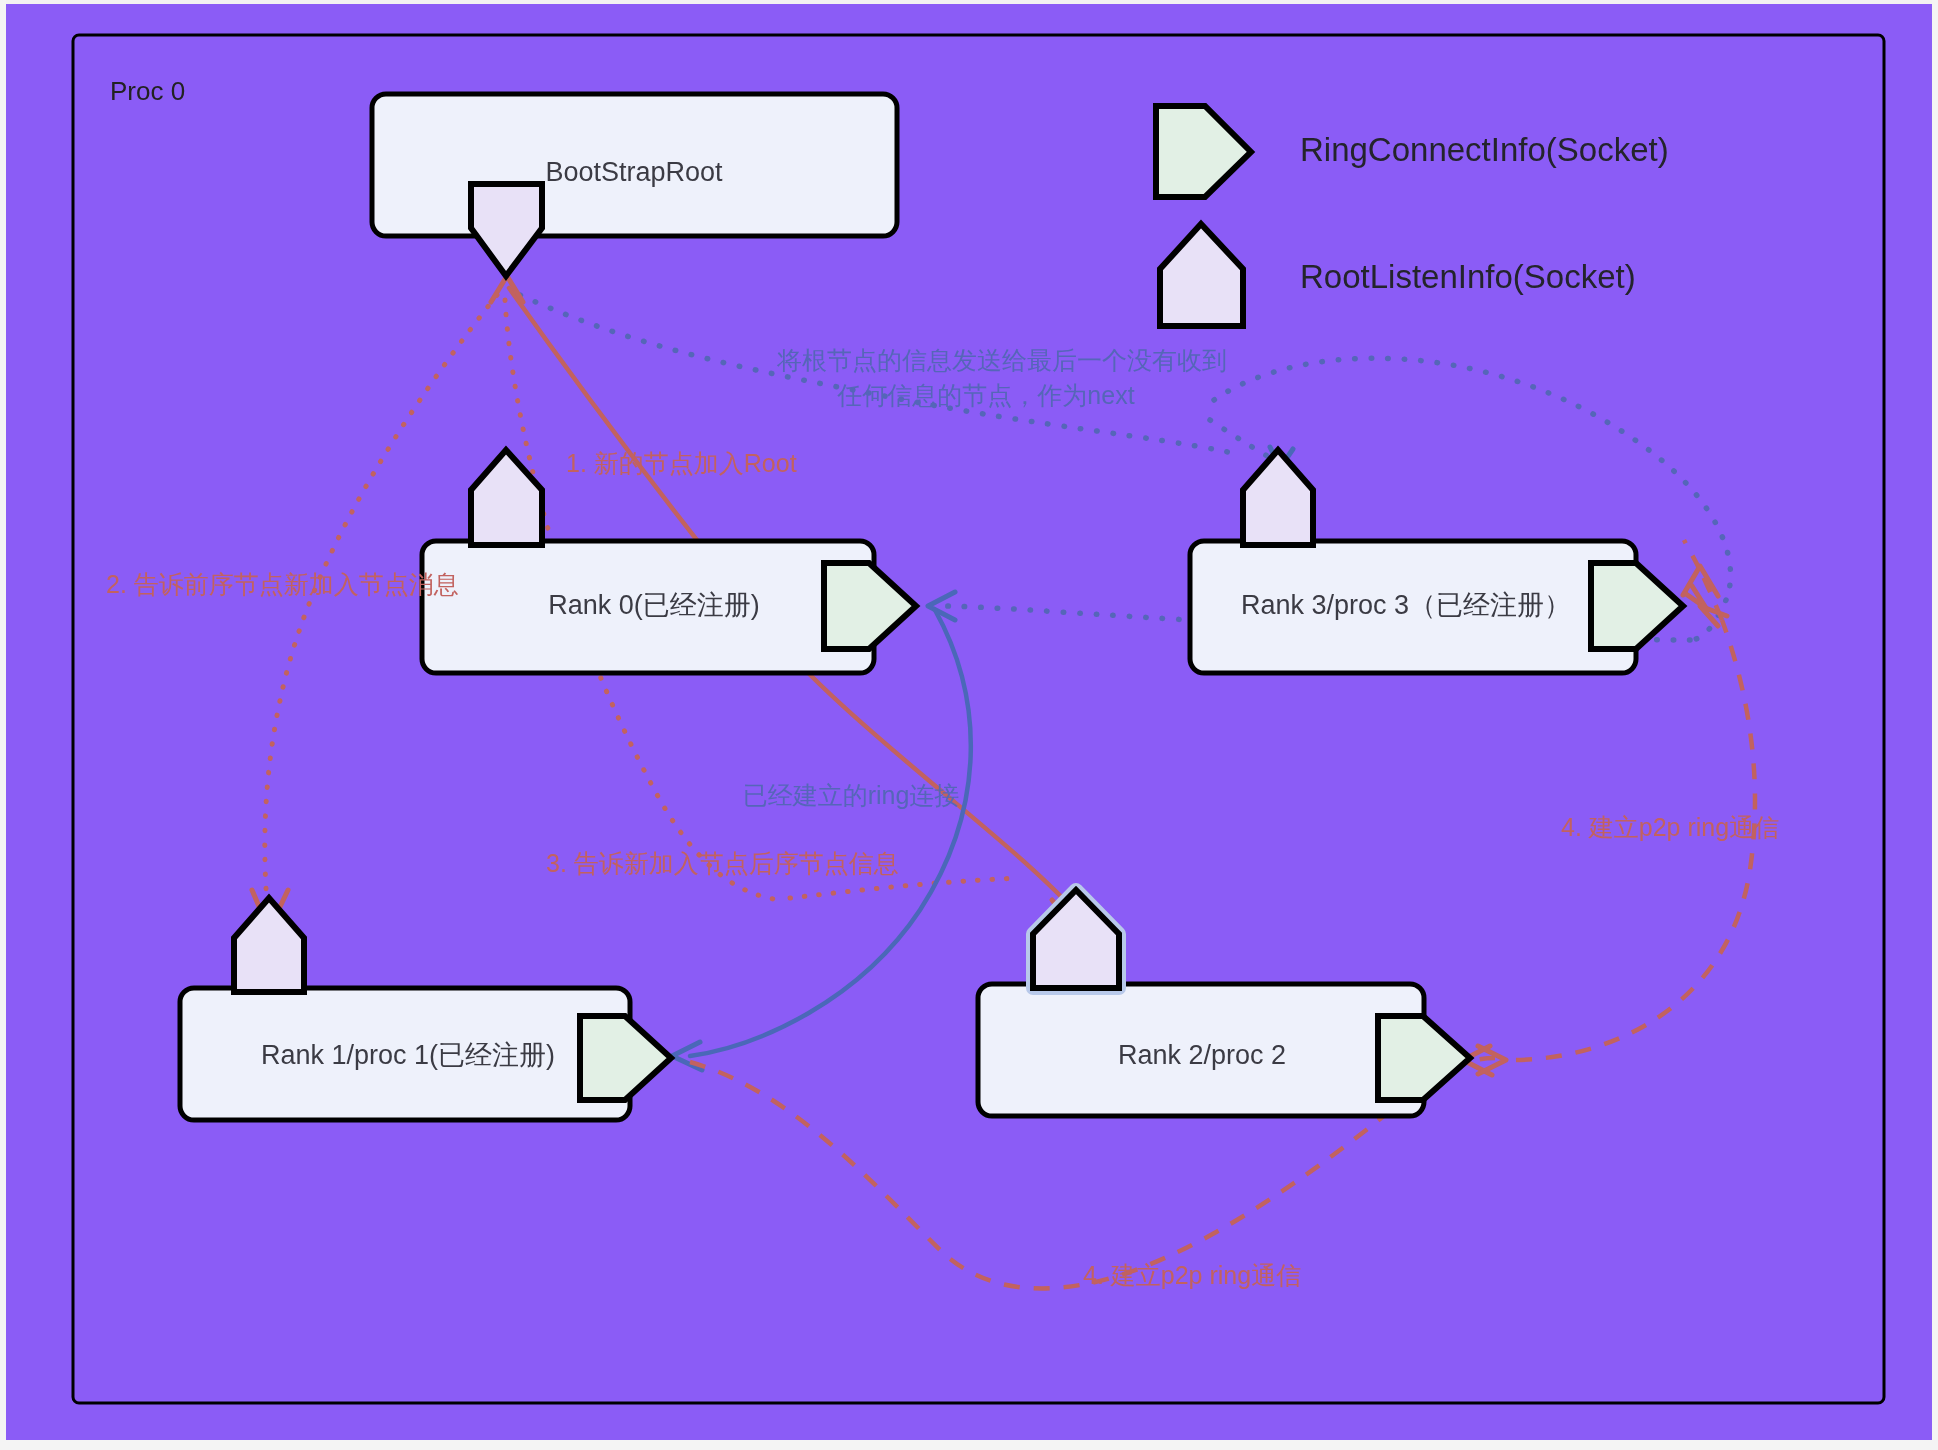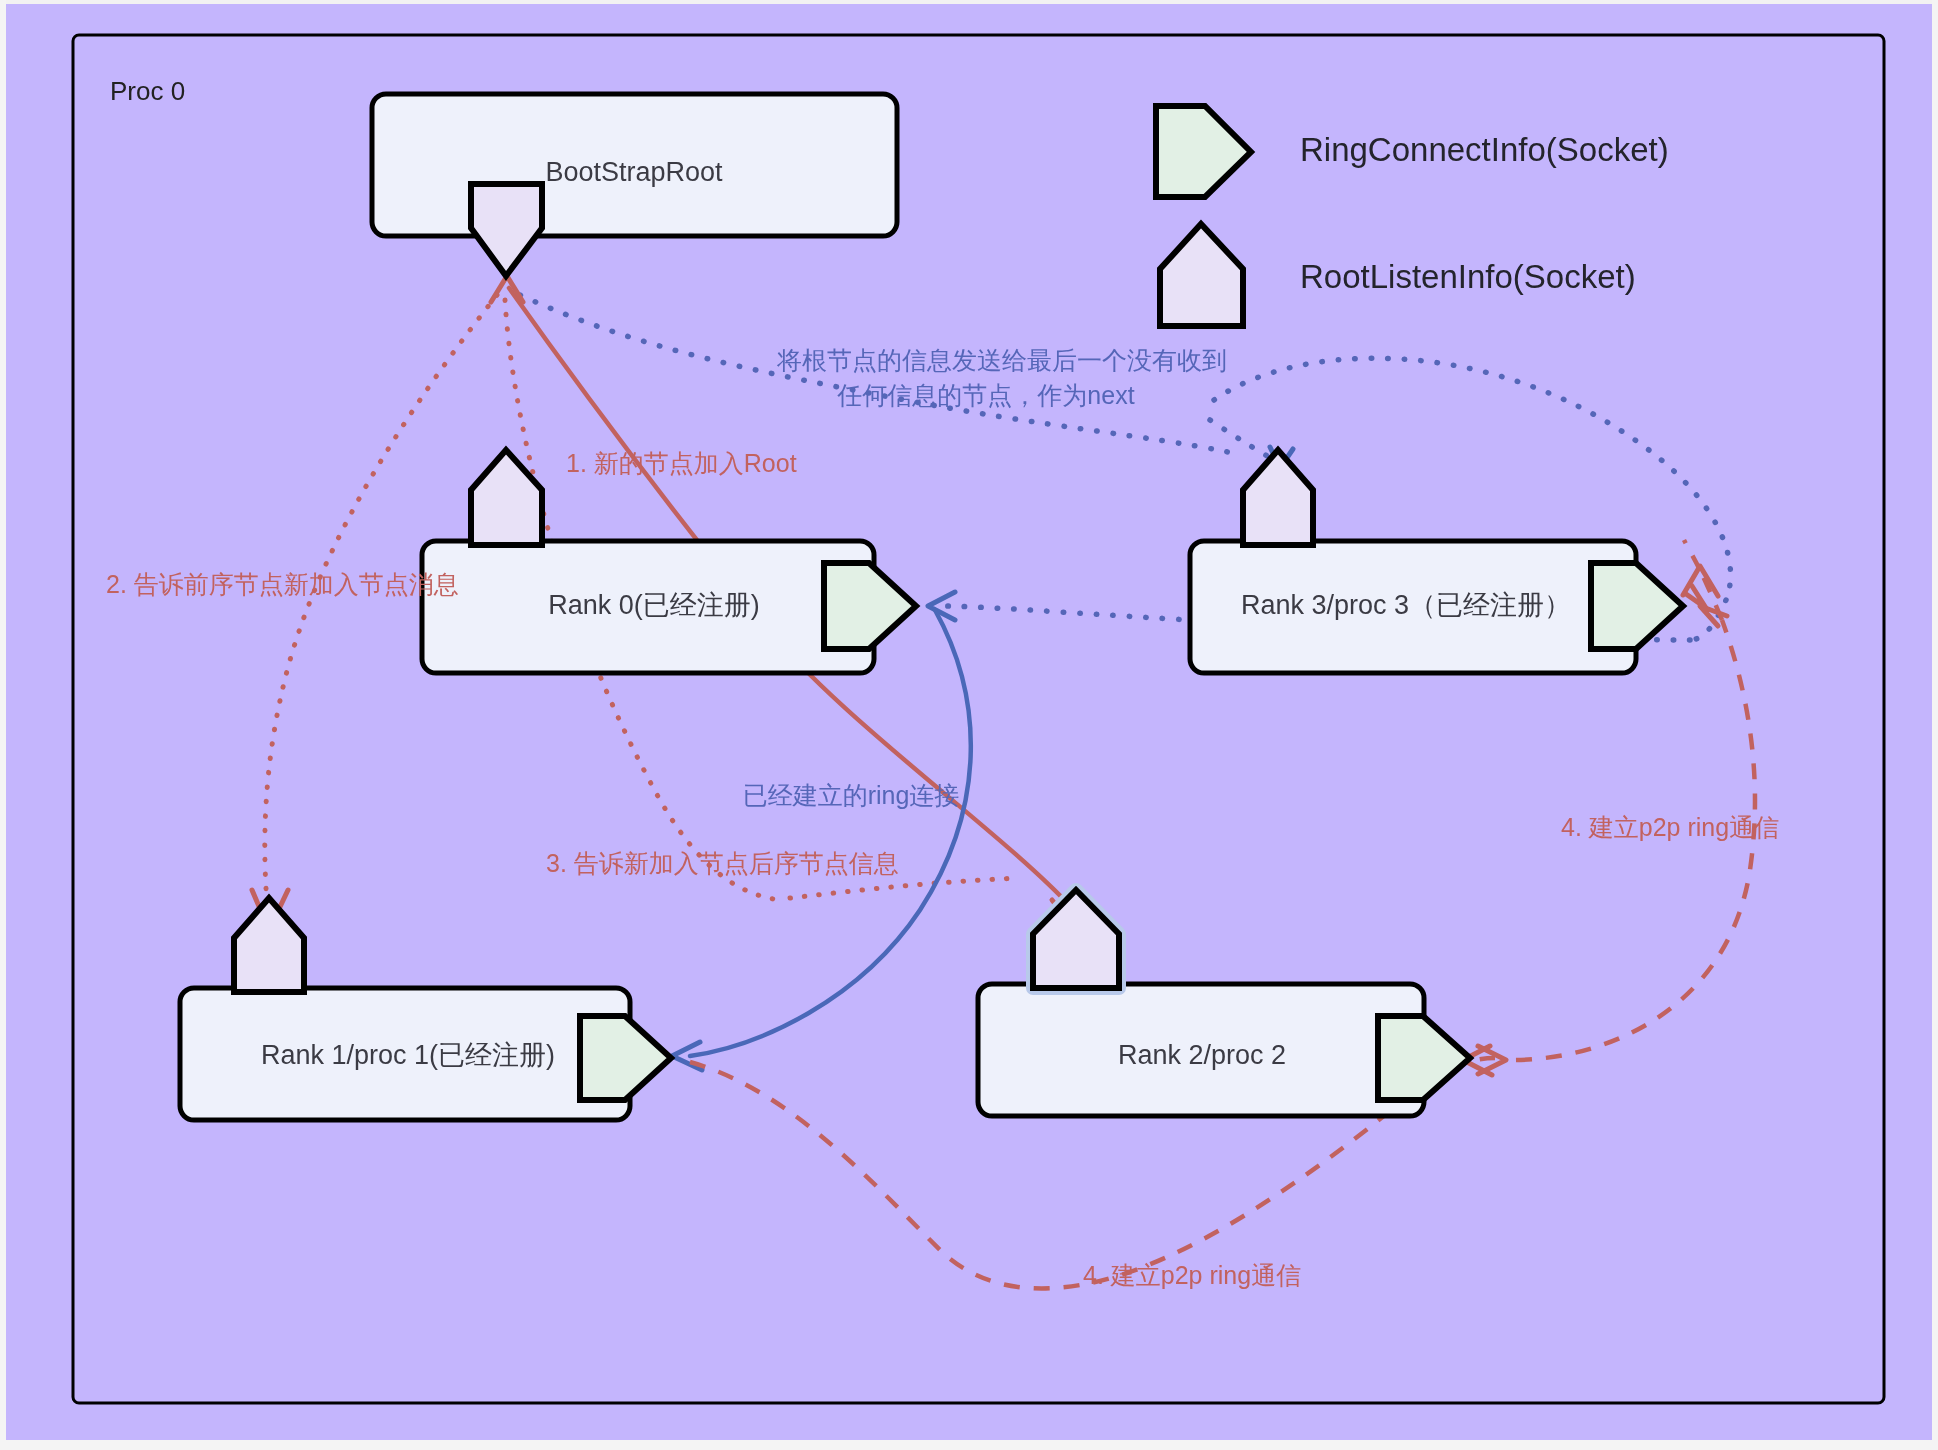--- a/index.html
+++ b/index.html
@@ -5,21 +5,21 @@
   html, body {
     margin: 0;
     padding: 0;
     background: #ffffff;
     font-family: "Liberation Sans", "DejaVu Sans", sans-serif;
   }
   #stage {
     position: relative;
     width: 1938px;
     height: 1450px;
-    background: #c4b5fd;
+    background: #8b5cf6;
     overflow: hidden;
   }
   
   .page-edge-top {
     position: absolute; left: 0; top: 0; width: 1938px; height: 4px;
     background: #f2f2f2;
   }
   .page-edge-bottom {
     position: absolute; left: 0; bottom: 0; width: 1938px; height: 10px;
     background: #f4f4f4;

